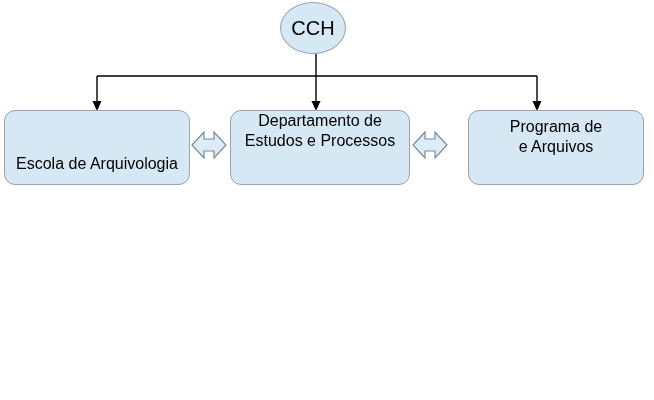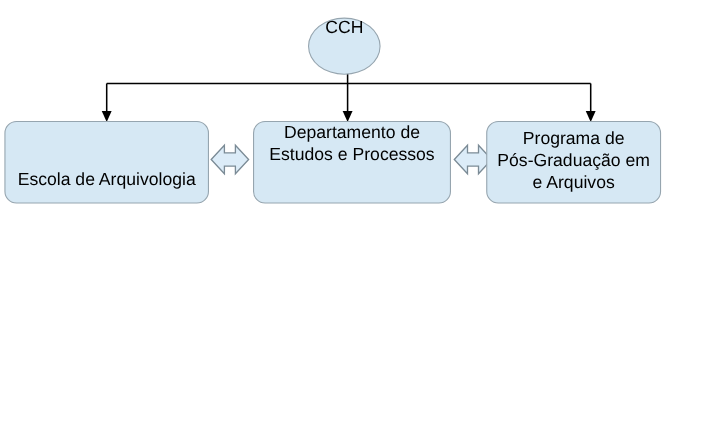--- a/index.html
+++ b/index.html
@@ -5,27 +5,27 @@
   html,body { margin:0; padding:0; }
   .canvas {
     position:relative;
     width:654px; height:400px;
     background:var(--bg,#ffffff);
     font-family:"Liberation Sans", sans-serif;
     color:var(--text,#000000);
     overflow:hidden;
   }
   .ellipse-node {
-    position:absolute; left:280px; top:16px;
+    position:absolute; left:280px; top:2px;
     width:66px; height:52px;
     background:var(--node-fill,#d6e8f4);
     border:1px solid var(--node-border,#96a5af);
     border-radius:50%;
-    display:flex; align-items:flex-start; justify-content:center;
-    font-size:16px;
+    display:flex; align-items:center; justify-content:center;
+    font-size:20px;
     box-sizing:border-box;
     z-index:2;
   }
   .overlay {
     position:absolute; left:0; top:0; width:654px; height:400px;
     z-index:1;
   }
   .node {
     position:absolute; top:110px; height:75px;
     background:var(--node-fill,#d6e8f4);
@@ -35,21 +35,21 @@
     font-size:16px; line-height:20px;
     text-align:center;
     overflow:hidden;
     z-index:2;
   }
   .node .lines { width:100%; }
   .node-escola { left:4px; width:186px; }
   .node-escola .lines { padding-top:43px; }
   .node-departamento { left:230px; width:180px; }
   .node-departamento .lines { padding-top:0; }
-  .node-programa { left:442px; width:159px; }
+  .node-programa { left:468px; width:176px; }
   .node-programa .lines { padding-top:6px; }
 </style>
 </head>
 <body>
 
 <div class="canvas">
 
   <svg class="overlay" viewBox="0 0 654 400" xmlns="http://www.w3.org/2000/svg">
     <path d="M316 54 V102 M97 76 H537 M97 76 V102 M537 76 V102" fill="none" style="stroke:var(--connector,#000)" stroke-width="1.4"></path>
     <path d="M92.5 101 L101.5 101 L97 111 Z" style="fill:var(--connector,#000)"></path>
@@ -76,18 +76,17 @@
   <div class="node node-departamento">
     <div class="lines">
       <div>Departamento de</div>
       <div>Estudos e Processos</div>
     </div>
   </div>
 
   <div class="node node-programa">
     <div class="lines">
       <div>Programa de</div>
-      <div>Pós-Graduação em</div>
       <div>e Arquivos</div>
     </div>
   </div>
 
 </div>
 
 </body></html>

